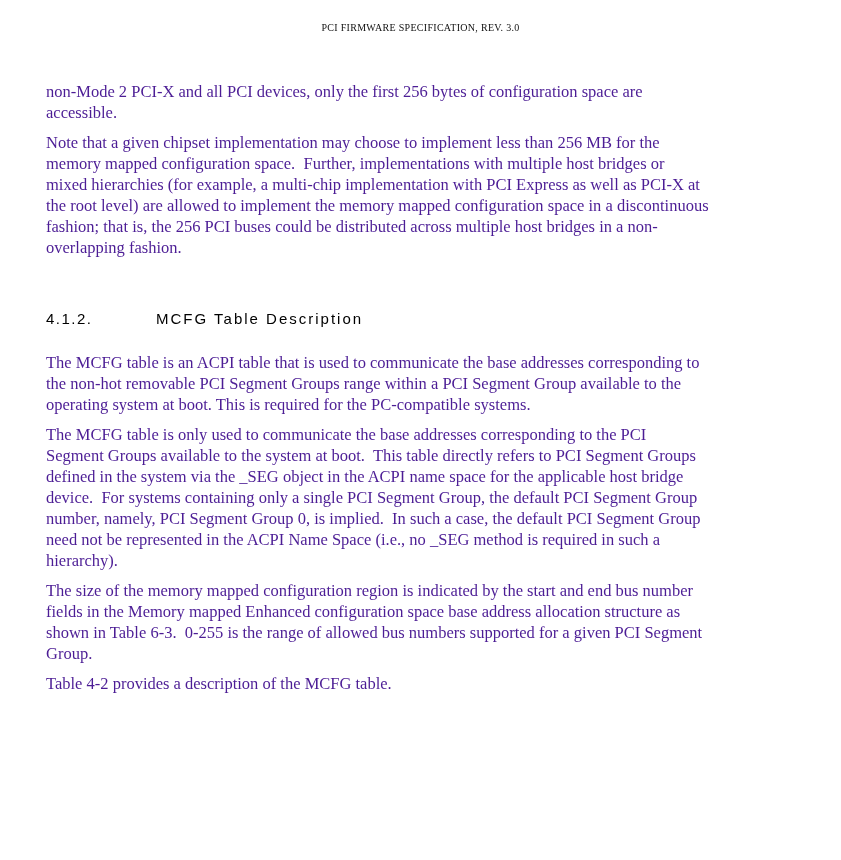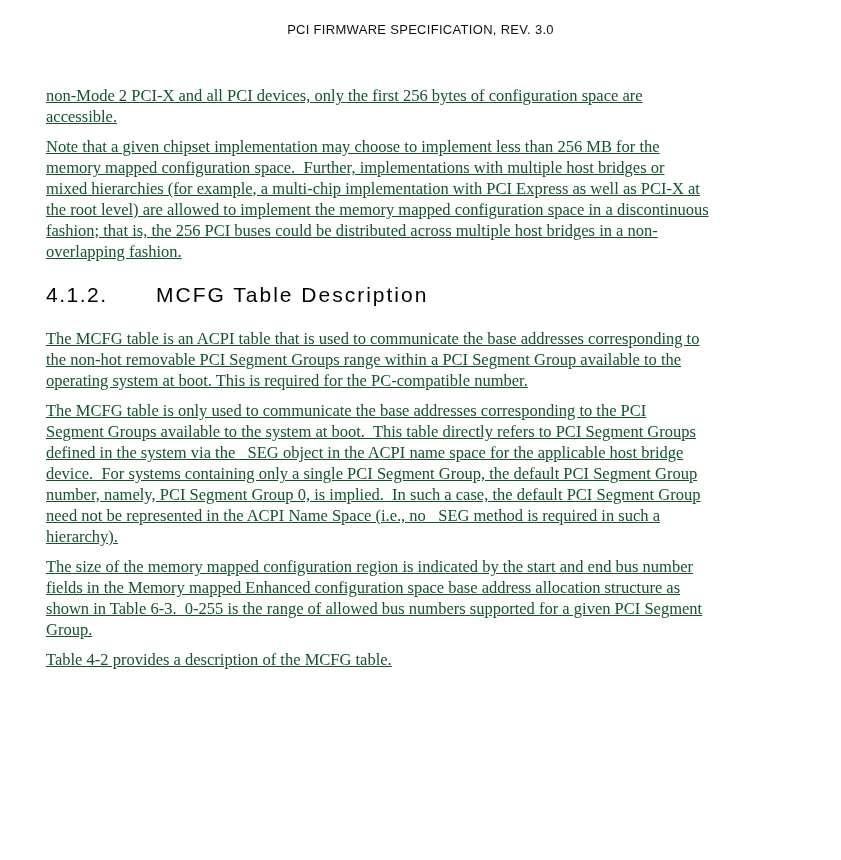--- a/index.html
+++ b/index.html
@@ -10,52 +10,52 @@
     width: 841px;
     height: 860px;
     background: #ffffff;
     color: #0a0a0a;
     overflow: hidden;
     font-family: "Liberation Serif", "DejaVu Serif", serif;
   }
   .running-header {
     padding-top: 22px;
     text-align: center;
-    font-family: Liberation Sans, sans-serif;
-    font-size: 13px;
+    font-family: Liberation Serif, serif;
+    font-size: 10px;
     letter-spacing: 0.3px;
     color: #111111;
   }
   .content {
     margin: 48px 46px 0 46px;
   }
   .content p.body-para {
     margin: 0 0 9px 0;
     font-size: 16.5px;
     line-height: 21px;
     white-space: pre-wrap;
-    color: #14532d;
-    text-decoration: underline;
+    color: #4c1d95;
   }
   .section-heading {
     display: flex;
     align-items: baseline;
     margin: 20px 0 20px 0;
     font-family: "Liberation Sans", "DejaVu Sans", sans-serif;
-    font-size: 21px;
+    font-size: 15px;
     font-weight: 400;
     line-height: 26px;
     color: #000000;
   }
   .sec-num {
     flex: 0 0 110px;
     letter-spacing: 1.5px;
   }
   .sec-title {
     letter-spacing: 2px;
+    margin-top: 28px;
   }
 </style>
 </head>
 <body>
 
 <div class="page">
 
   <div class="running-header">PCI FIRMWARE SPECIFICATION, REV. 3.0</div>
 
   <div class="content">
@@ -71,21 +71,21 @@
 overlapping fashion.</p>
 
 
     <h2 class="section-heading">
       <span class="sec-num">4.1.2.</span>
       <span class="sec-title">MCFG Table Description</span>
     </h2>
 
     <p class="body-para">The MCFG table is an ACPI table that is used to communicate the base addresses corresponding to
 the non-hot removable PCI Segment Groups range within a PCI Segment Group available to the
-operating system at boot. This is required for the PC-compatible number.</p>
+operating system at boot. This is required for the PC-compatible systems.</p>
 
     <p class="body-para">The MCFG table is only used to communicate the base addresses corresponding to the PCI
 Segment Groups available to the system at boot.  This table directly refers to PCI Segment Groups
 defined in the system via the _SEG object in the ACPI name space for the applicable host bridge
 device.  For systems containing only a single PCI Segment Group, the default PCI Segment Group
 number, namely, PCI Segment Group 0, is implied.  In such a case, the default PCI Segment Group
 need not be represented in the ACPI Name Space (i.e., no _SEG method is required in such a
 hierarchy).</p>
 
     <p class="body-para">The size of the memory mapped configuration region is indicated by the start and end bus number

